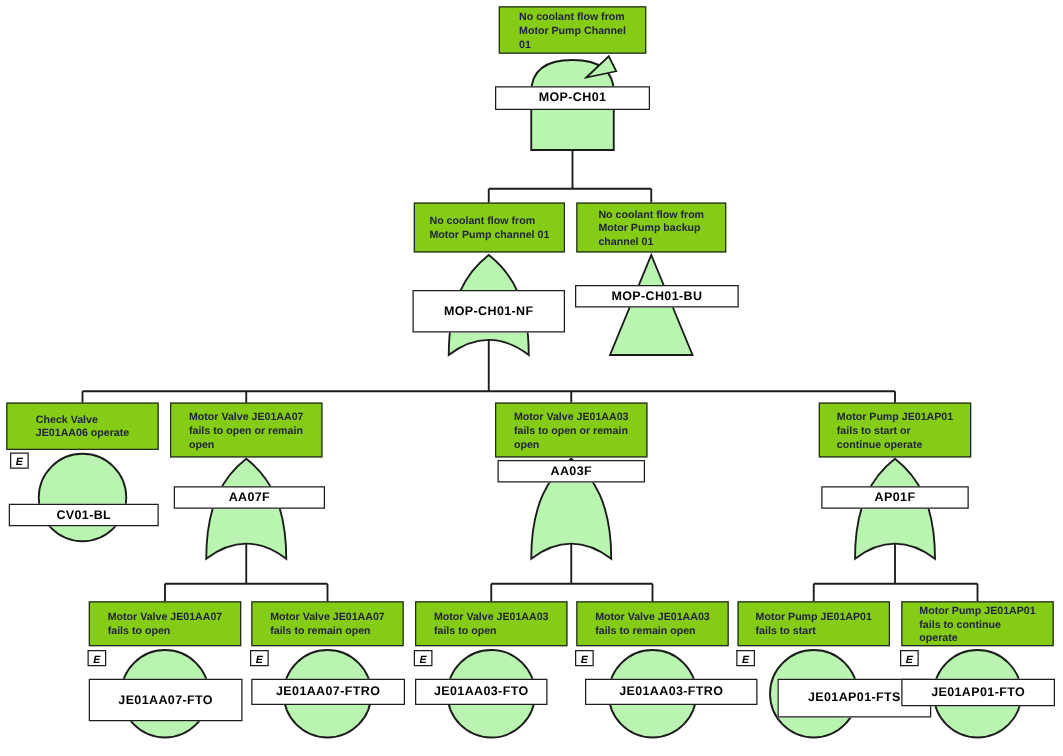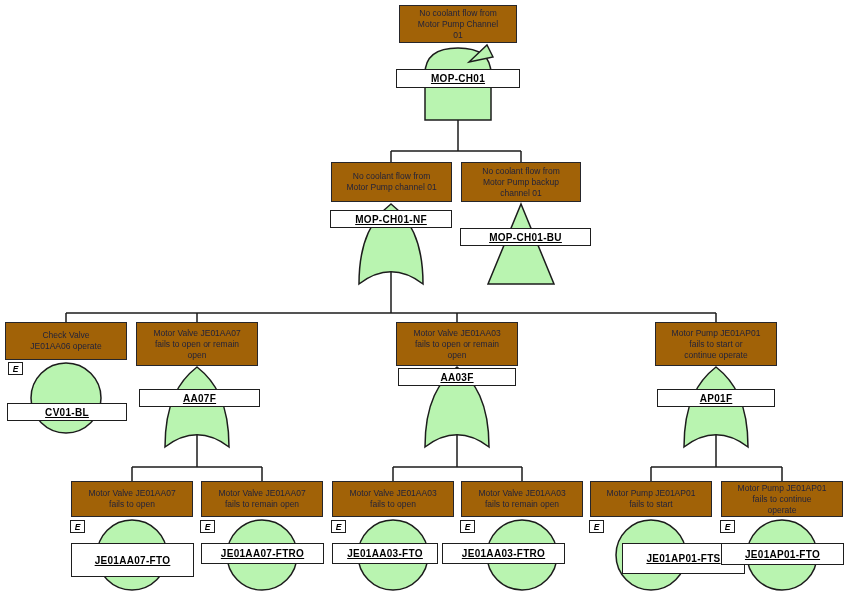--- a/index.html
+++ b/index.html
@@ -8,30 +8,30 @@
   }
   html,body{margin:0;padding:0;background:#ffffff;}
   #stage{
     position:relative;width:850px;height:605px;background:#ffffff;overflow:hidden;
     font-family:"Liberation Sans", sans-serif;
   }
   .grp{display:contents;}
   .wires{position:absolute;left:0;top:0;}
   .shape{position:absolute;}
   .desc{
-    position:absolute;box-sizing:border-box;background:#a16207;
+    position:absolute;box-sizing:border-box;background:#84cc16;
     border:1.2px solid #26262b;color:#23233a;
-    font-size:8.5px;line-height:11px;text-align:center;white-space:pre-line;
-    display:flex;align-items:center;justify-content:center;z-index:3;
+    font-size:8.5px;line-height:11px;white-space:pre-line;
+    display:flex;align-items:center;justify-content:center;z-index:3;font-weight:bold;
   }
   .lbl{
     position:absolute;box-sizing:border-box;background:#ffffff;
     border:1.6px solid #1e1e1e;color:#000;
     font-size:10px;font-weight:bold;letter-spacing:.3px;text-align:center;
-    display:flex;align-items:center;justify-content:center;z-index:4;text-decoration:underline;
+    display:flex;align-items:center;justify-content:center;z-index:4;
   }
   .eb{
     position:absolute;box-sizing:border-box;background:#ffffff;
     border:1.5px solid #1e1e1e;color:#000;
     font-size:8.5px;font-weight:bold;font-style:italic;
     display:flex;align-items:center;justify-content:center;z-index:5;
   }
   svg{display:block;}
   .gate{z-index:2;}
 </style>
@@ -63,21 +63,21 @@
     <div class="lbl" style="left:396px;top:69px;width:124px;height:19px">MOP-CH01</div>
   </div>
 
   
   <div class="grp">
     <div class="desc" style="left:331px;top:162px;width:121px;height:40px">No coolant flow from
 Motor Pump channel 01</div>
     <svg class="shape gate" style="left:355px;top:202px" width="72" height="84">
       <path d="M36,2 C18,16 4,38 4,82 C25,66 47,66 68,82 C68,38 54,16 36,2 Z" style="fill:var(--gate-fill);stroke:var(--line)" stroke-width="1.5"></path>
     </svg>
-    <div class="lbl" style="left:330px;top:210px;width:122px;height:18px">MOP-CH01-NF</div>
+    <div class="lbl" style="left:330px;top:232px;width:122px;height:34px">MOP-CH01-NF</div>
   </div>
 
   
   <div class="grp">
     <div class="desc" style="left:461px;top:162px;width:120px;height:40px">No coolant flow from
 Motor Pump backup
 channel 01</div>
     <svg class="shape gate" style="left:486px;top:202px" width="70" height="84">
       <polygon points="35,2 68,82 2,82" style="fill:var(--gate-fill);stroke:var(--line)" stroke-width="1.5"></polygon>
     </svg>
@@ -162,21 +162,21 @@
   </div>
 
   
   <div class="grp">
     <div class="desc" style="left:461px;top:481px;width:122px;height:36px">Motor Valve JE01AA03
 fails to remain open</div>
     <div class="eb" style="left:460px;top:520px;width:15px;height:13px">E</div>
     <svg class="shape gate" style="left:485px;top:518px" width="74" height="74">
       <circle cx="37" cy="37" r="35" style="fill:var(--gate-fill);stroke:var(--line)" stroke-width="1.5"></circle>
     </svg>
-    <div class="lbl" style="left:442px;top:543px;width:123px;height:21px">JE01AA03-FTRO</div>
+    <div class="lbl" style="left:468px;top:543px;width:138px;height:21px">JE01AA03-FTRO</div>
   </div>
 
   
   <div class="grp">
     <div class="desc" style="left:590px;top:481px;width:122px;height:36px">Motor Pump JE01AP01
 fails to start</div>
     <div class="eb" style="left:589px;top:520px;width:15px;height:13px">E</div>
     <svg class="shape gate" style="left:614px;top:518px" width="74" height="74">
       <circle cx="37" cy="37" r="35" style="fill:var(--gate-fill);stroke:var(--line)" stroke-width="1.5"></circle>
     </svg>

